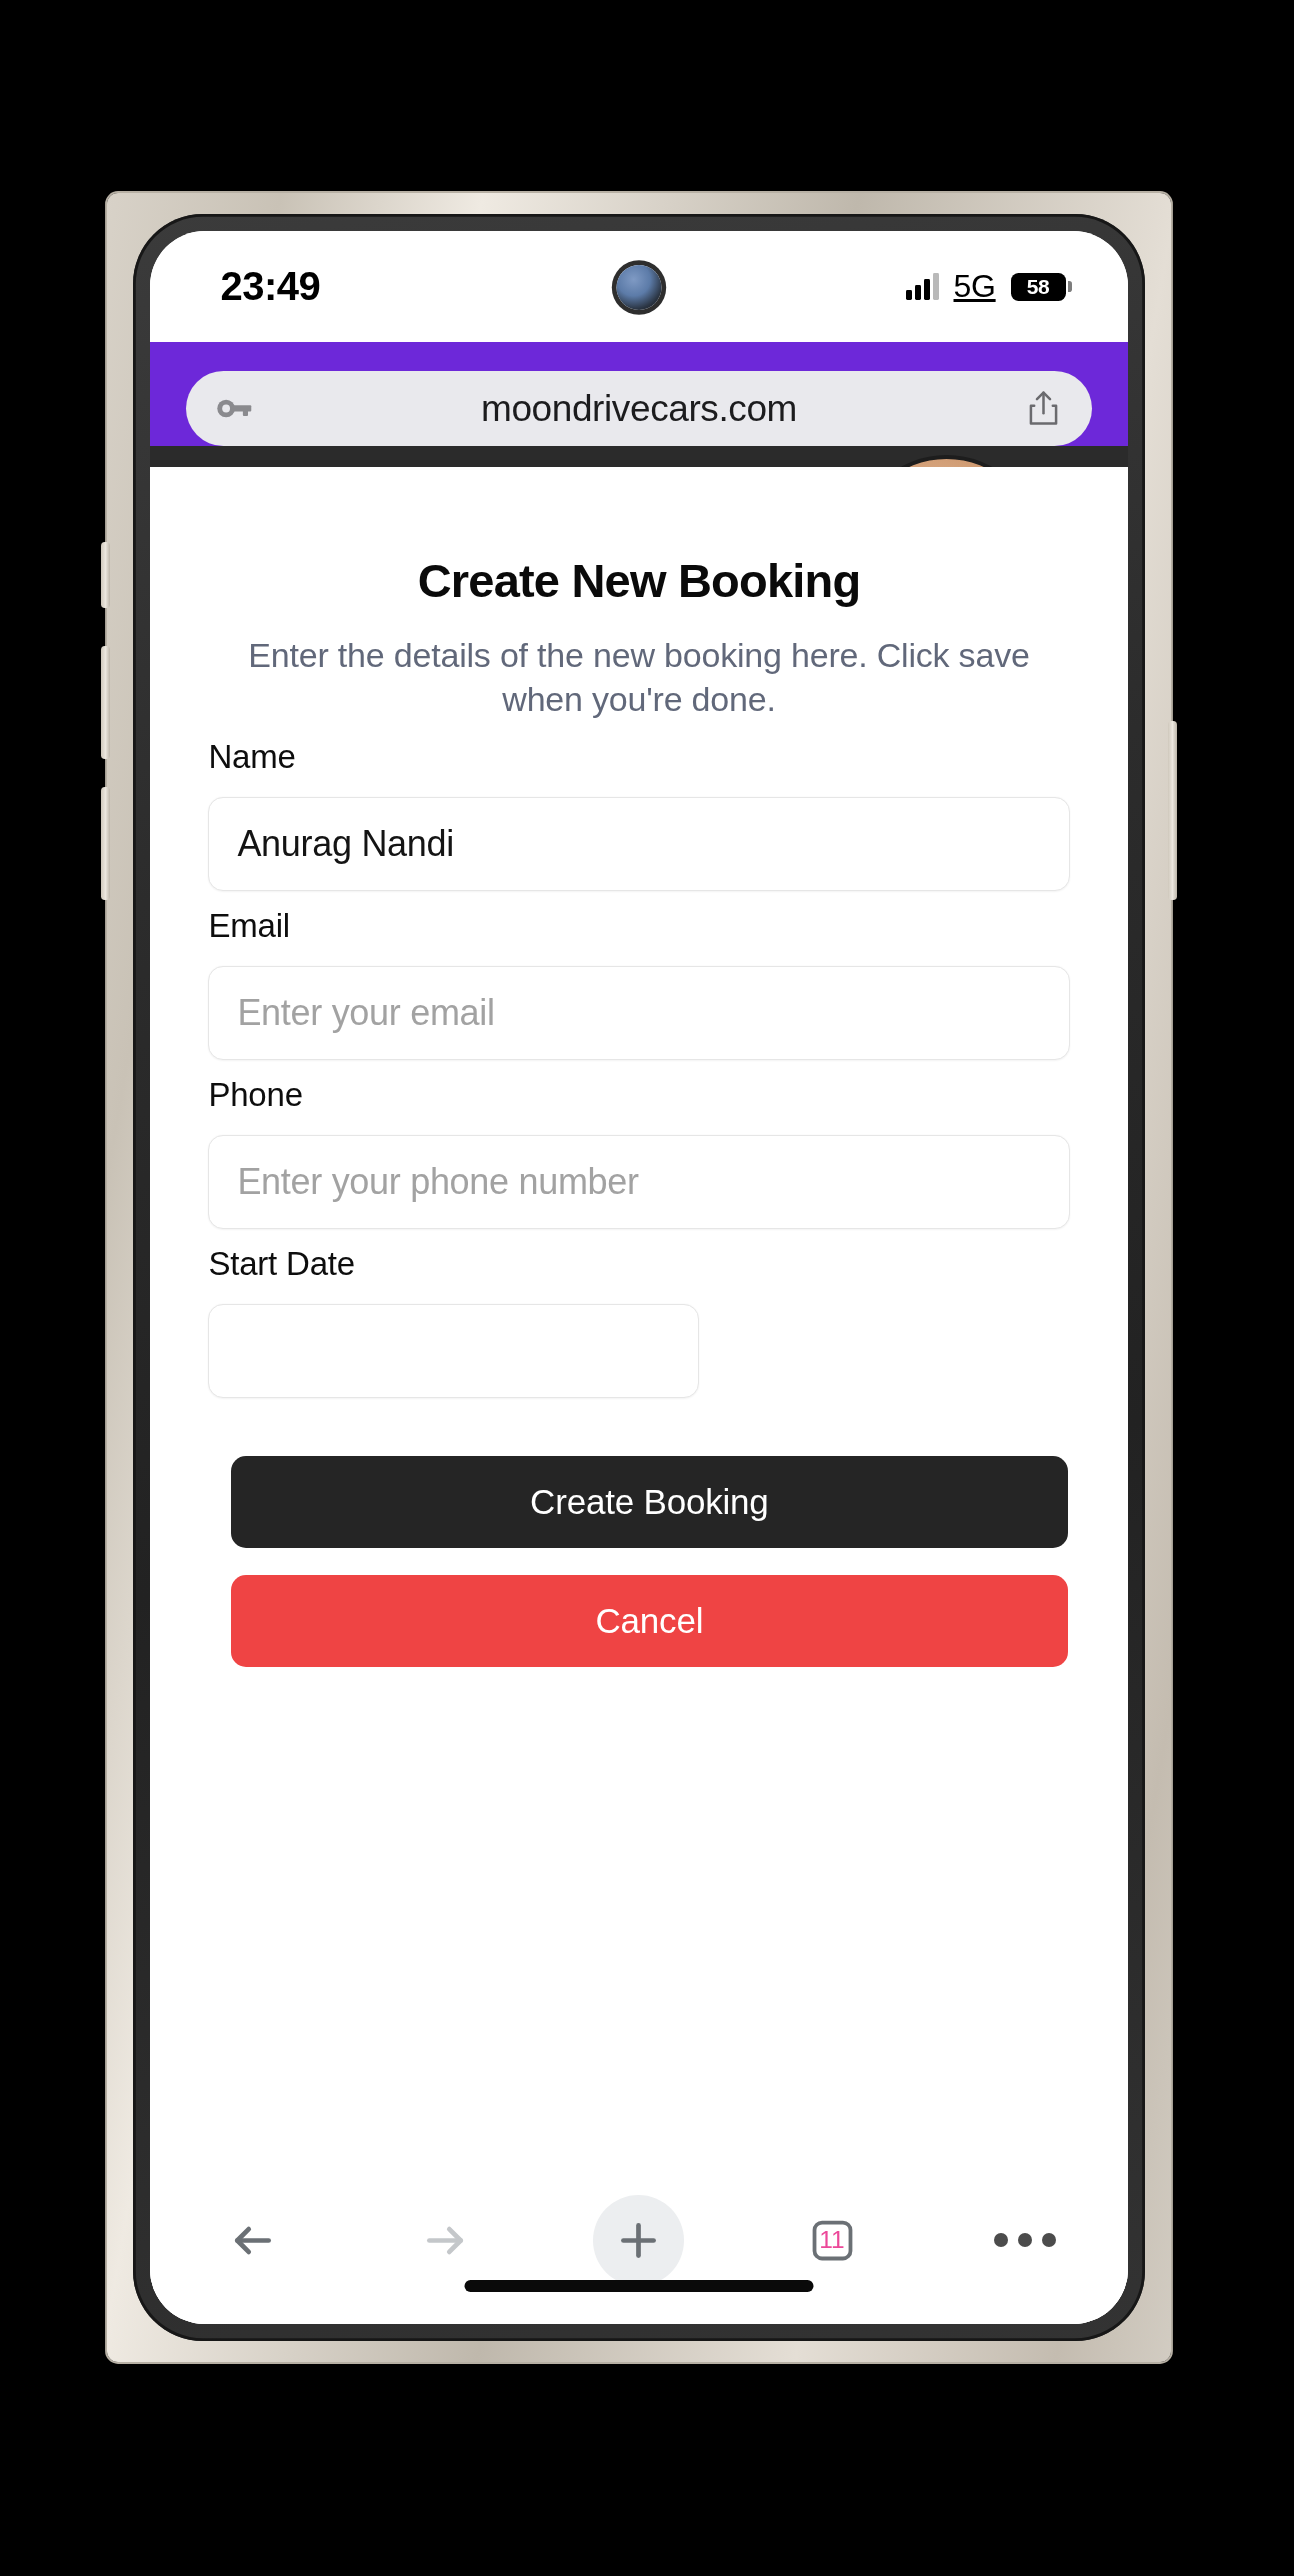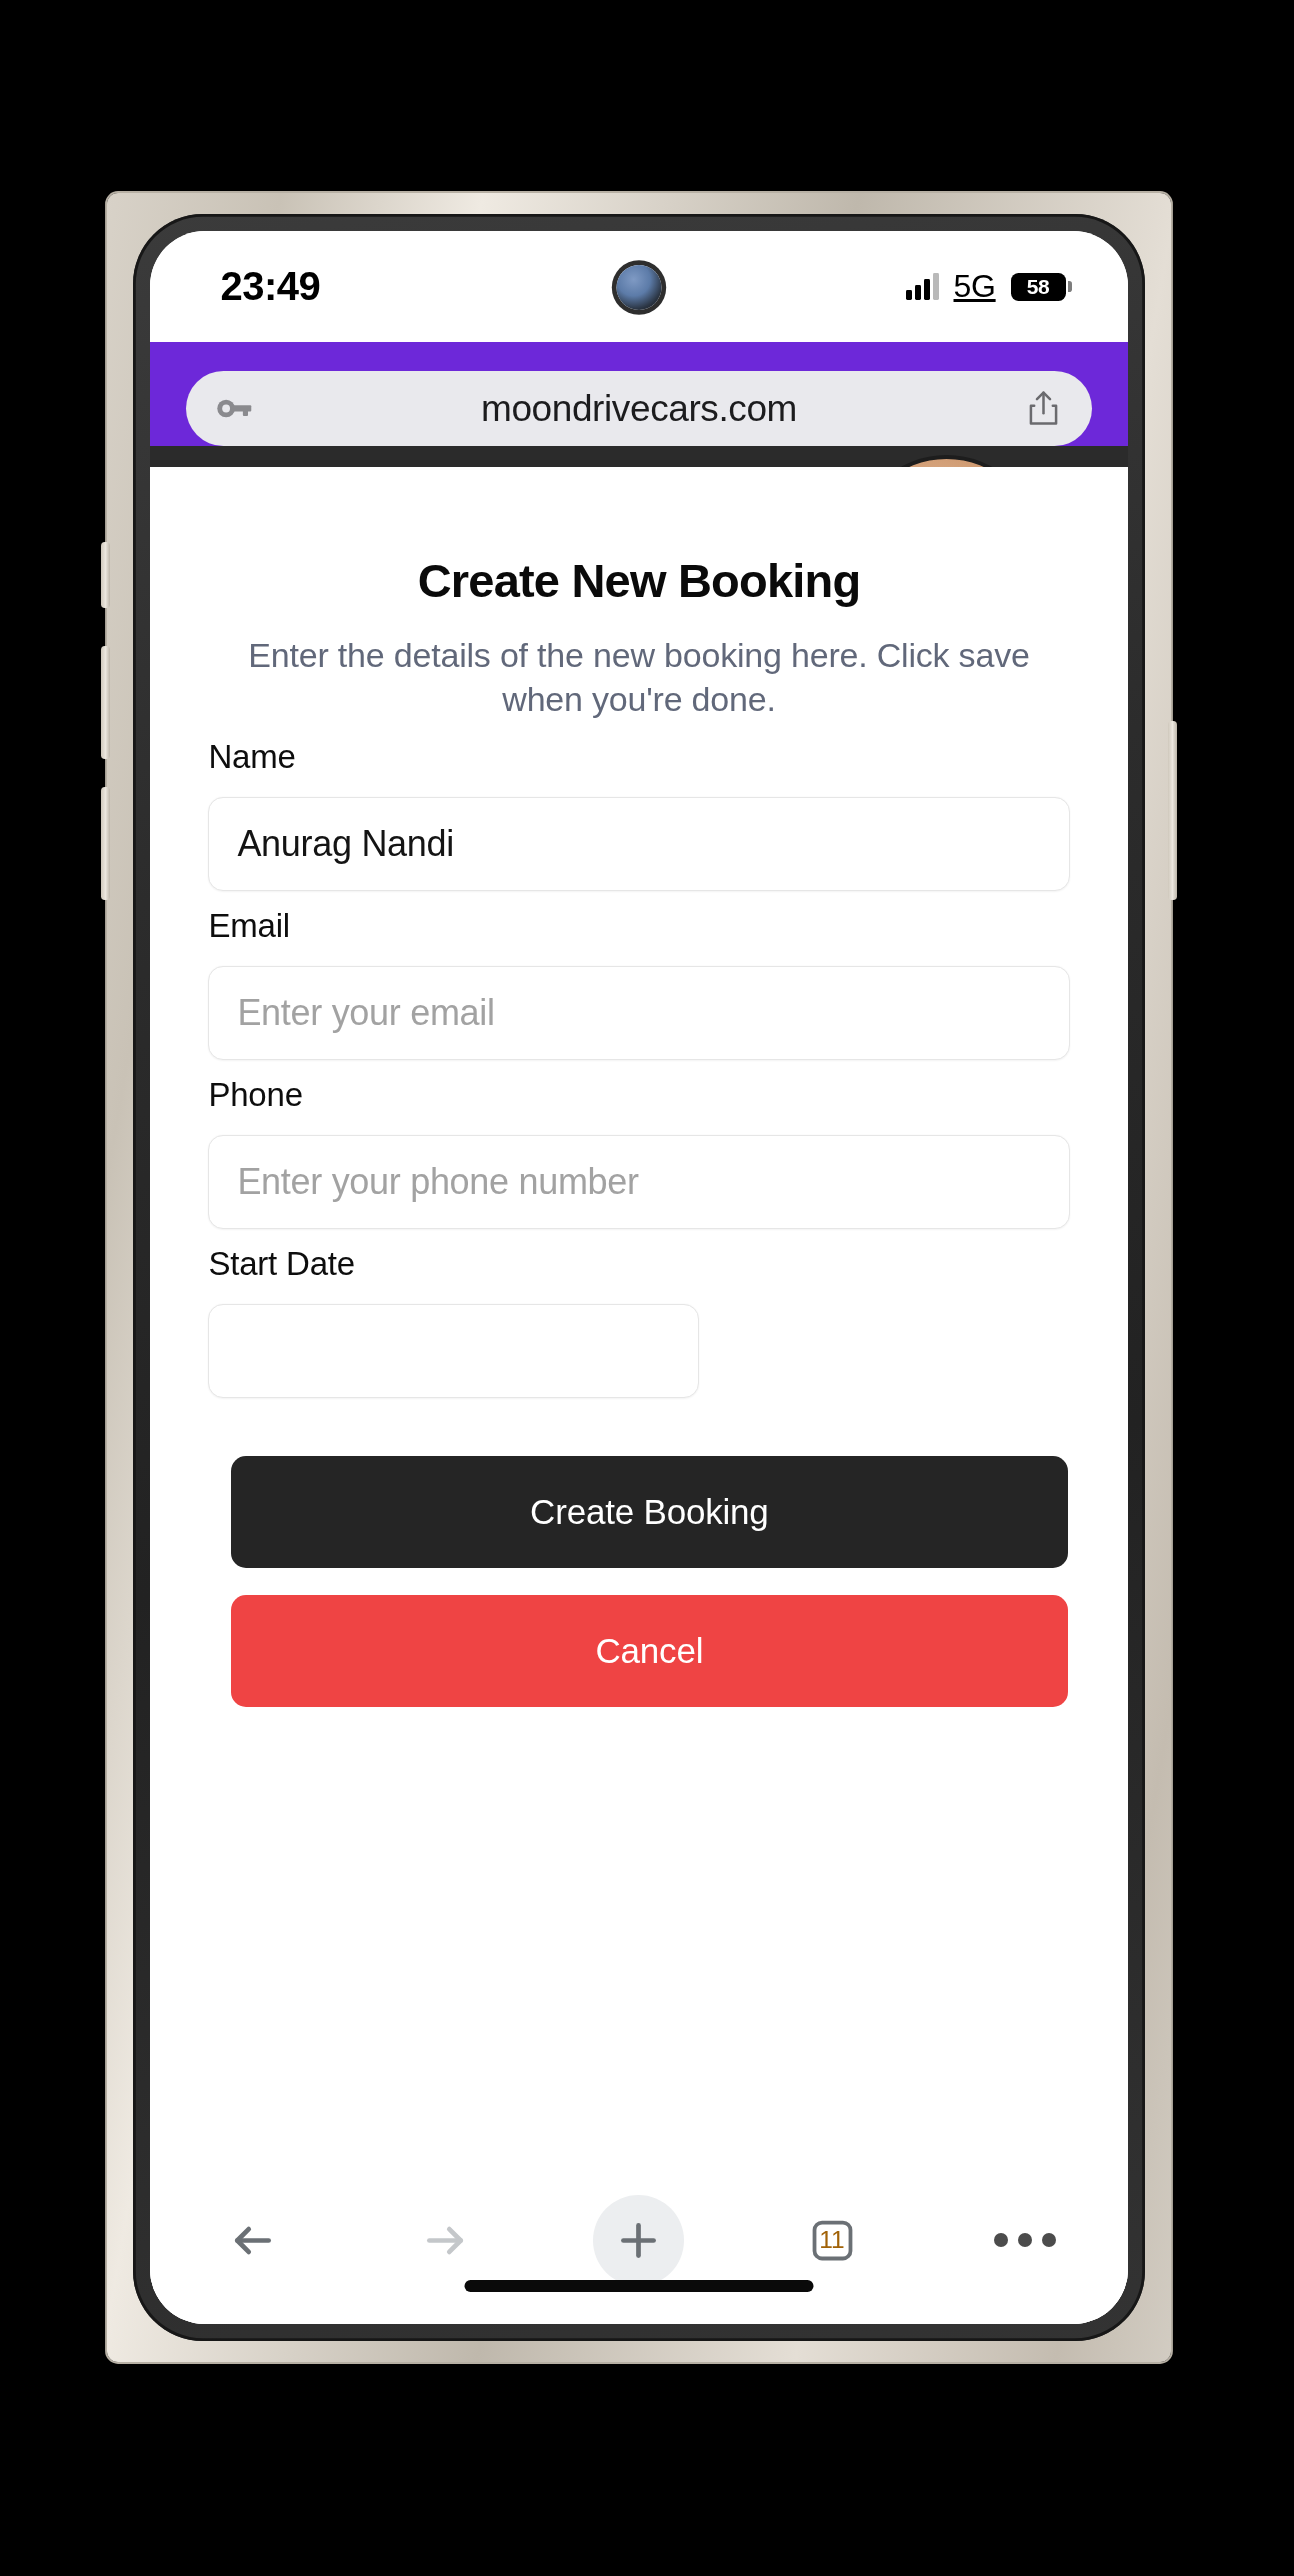--- a/index.html
+++ b/index.html
@@ -109,42 +109,42 @@
   .field-input{
     margin-top:21px; height:94px; border:1.9px solid #e6e6e6; border-radius:15px;
     background:#fff; display:flex; align-items:center; padding:0 28px;
     box-shadow:0 0.9px 1.9px rgba(0,0,0,.05);
   }
   .field-input.short{ width:57%; }
   .field-value{ font-size:36px; color:#141414; letter-spacing:-0.3px; }
   .field-value.placeholder{ color:#a2a2a2; }
   #buttons-wrap{ margin-top:58px; padding:0 1.9px 0 22.6px; }
   .modal-btn{
-    width:100%; height:112px; border-radius:15px; border:none; cursor:pointer;
+    width:100%; height:92px; border-radius:15px; border:none; cursor:pointer;
     display:flex; align-items:center; justify-content:center;
     font-size:35px; letter-spacing:-0.2px; font-family:"Liberation Sans", sans-serif;
   }
   #create-booking-button{ background:#252525; color:#fff; }
   #cancel-button{ background:#ef4444; color:#fff; margin-top:26.4px; }
 
   
   #browser-toolbar{
     position:absolute; left:0; bottom:0; width:100%; height:168px;
     background:#fff; z-index:6;
     display:flex; align-items:center; justify-content:space-between;
     padding:0 57px;
   }
   .tb-btn{ width:91px; height:91px; display:flex; align-items:center; justify-content:center; }
   .tb-btn svg{ display:block; }
   #newtab-button{ background:#eceef0; border-radius:50%; }
   #tabs-button{ position:relative; }
   #tab-count{
     position:absolute; left:0; top:0; width:100%; height:100%;
     display:flex; align-items:center; justify-content:center;
-    font-size:24.5px; font-weight:500; color:#a16207;
+    font-size:24.5px; font-weight:500; color:#ec4899;
   }
   #more-button{ display:flex; gap:10.4px; align-items:center; }
   #more-button span{ width:14px; height:14px; border-radius:50%; background:#4c4c4c; display:block; }
   #home-indicator{
     position:absolute; left:50%; bottom:32px; transform:translateX(-50%);
     width:349px; height:12.3px; border-radius:6.6px; background:#0a0a0a; z-index:7;
   }
 </style>
 </head>
 <body>

